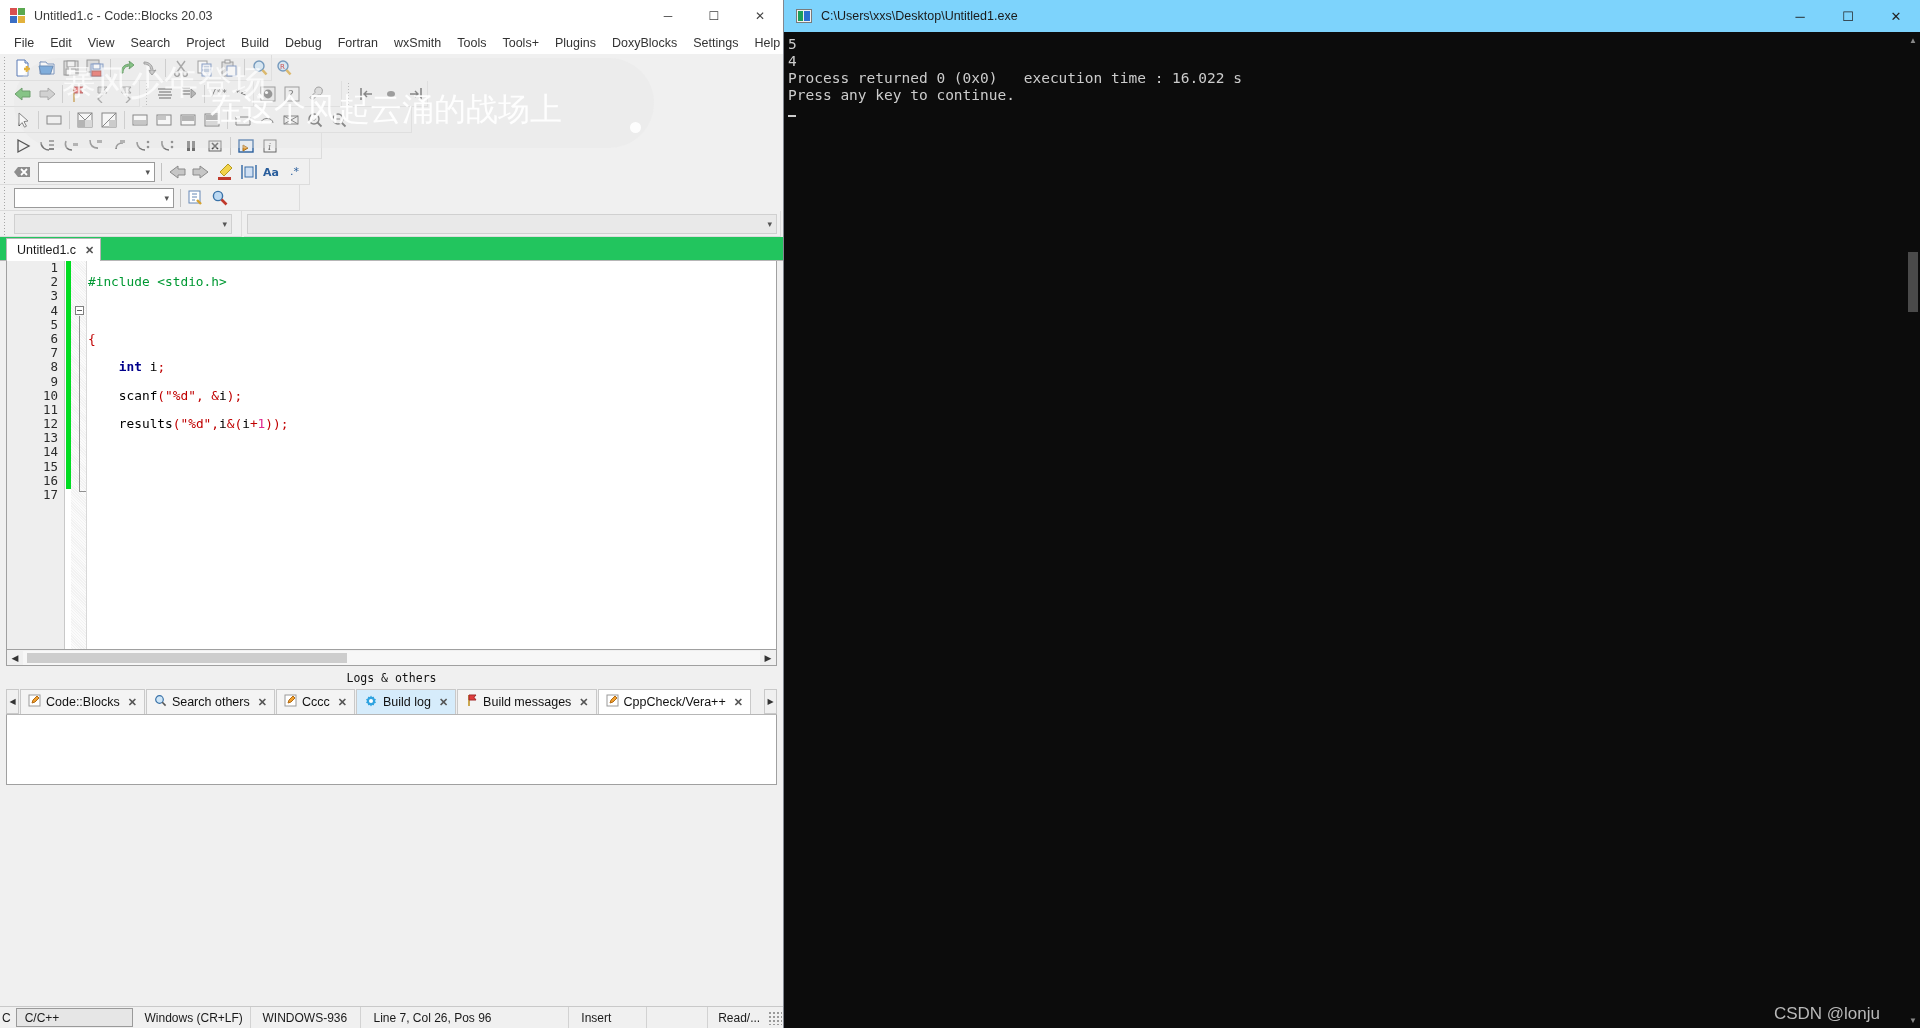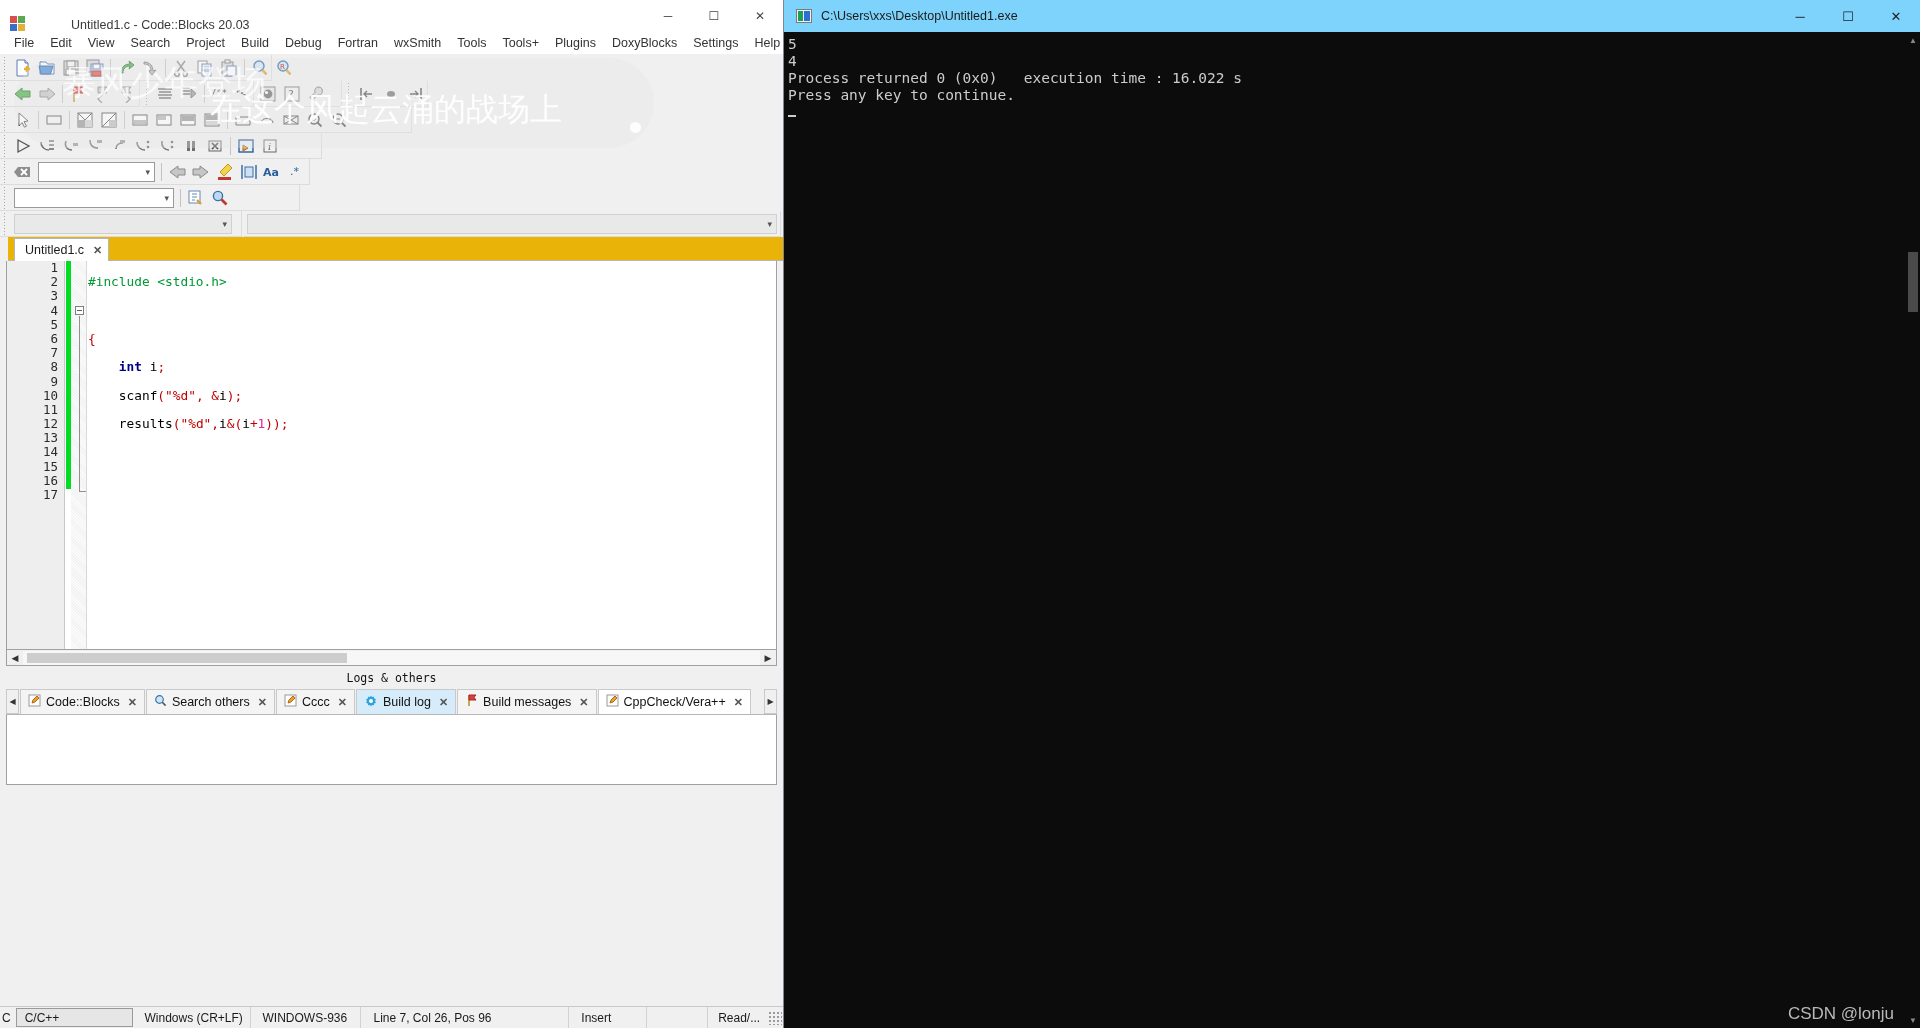--- a/index.html
+++ b/index.html
@@ -15,23 +15,22 @@
   
   #cb-window {
     position: absolute; left: 0; top: 0; width: 784px; height: 1028px;
     background: #f0f0f0;
     border-right: 1px solid #828790;
     overflow: hidden;
   }
   
   #cb-titlebar {
     height: 32px; background: #ffffff;
-    display: flex; align-items: flex-end;
+    display: flex; align-items: center;
     position: relative;
-    gap: 37px;
   }
   #cb-titlebar .tb-icon {
     width: 16px; height: 16px; margin-left: 10px; margin-right: 8px;
     position: relative; flex: none;
   }
   .cbi { position: absolute; width: 7px; height: 7px; }
   .cbi.a { left: 0; top: 0; background: #d94f4f; }
   .cbi.b { left: 8px; top: 0; background: #5aa84f; }
   .cbi.c { left: 0; top: 8px; background: #3b6ec4; }
   .cbi.d { left: 8px; top: 8px; background: #e2b13c; }
@@ -75,22 +74,22 @@
   .tcombo {
     height: 20px; background: #fff; border: 1px solid #9a9a9a;
     display: flex; align-items: center; justify-content: flex-end;
     padding-right: 4px; margin: 0 3px; font-size: 11px; color: #444;
   }
   .tcombo .arr { font-size: 9px; color: #555; }
   .tcombo.flat { background: #e9e9e9; border: 1px solid #d0d0d0; }
 
   
   #cb-tabstrip {
-    height: 24px; background: #eab308; display: flex; align-items: flex-end;
-    padding-left: 6px; border-bottom: 1px solid #b6b6b6; margin-left: 8px;
+    height: 24px; background: #22c55e; display: flex; align-items: flex-end;
+    padding-left: 6px; border-bottom: 1px solid #b6b6b6;
   }
   .etab {
     height: 23px; background: #fff; border: 1px solid #b6b6b6; border-bottom: none;
     display: flex; align-items: center; padding: 0 6px 0 10px; font-size: 12.5px;
     color: #1a1a1a; position: relative; top: 1px;
   }
   .etab .x { margin-left: 9px; font-size: 11px; color: #555; font-weight: bold; }
 
   
   #cb-editor {
@@ -248,21 +247,21 @@
   #con-scroll {
     position: absolute; right: 0; top: 32px; width: 14px; bottom: 0; background: #0c0c0c;
   }
   #con-scroll .up, #con-scroll .dn {
     width: 14px; height: 16px; color: #888; font-size: 8px;
     display: flex; align-items: center; justify-content: center;
   }
   #con-scroll .dn { position: absolute; bottom: 0; }
   #con-scroll .thumb2 { position: absolute; top: 220px; left: 2px; width: 10px; height: 60px; background: #4a4a4a; }
   #csdn {
-    position: absolute; right: 26px; bottom: 4px; color: #b9b9b9; font-size: 17px;
+    position: absolute; right: 40px; bottom: 4px; color: #b9b9b9; font-size: 17px;
     font-family: "Liberation Sans", sans-serif;
   }
 </style>
 </head>
 <body>
 
 <div id="root">
 
   <div id="cb-window">
 

